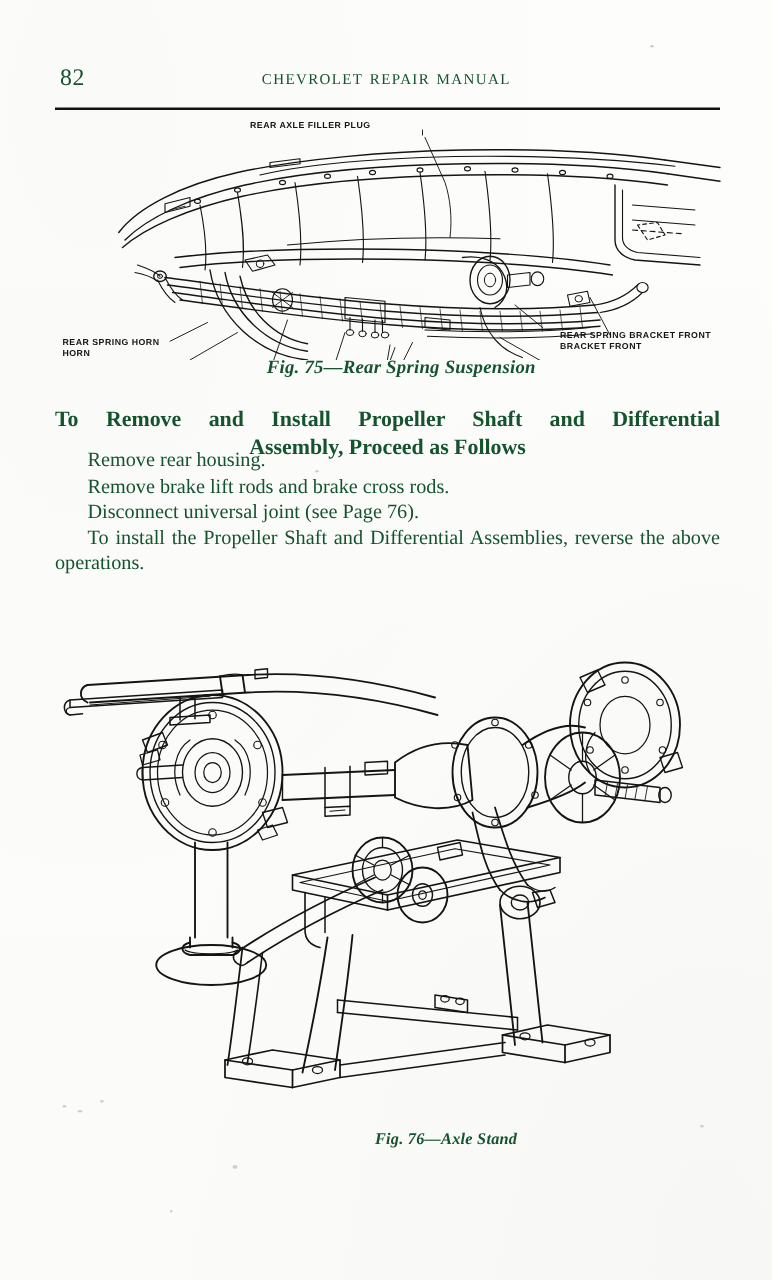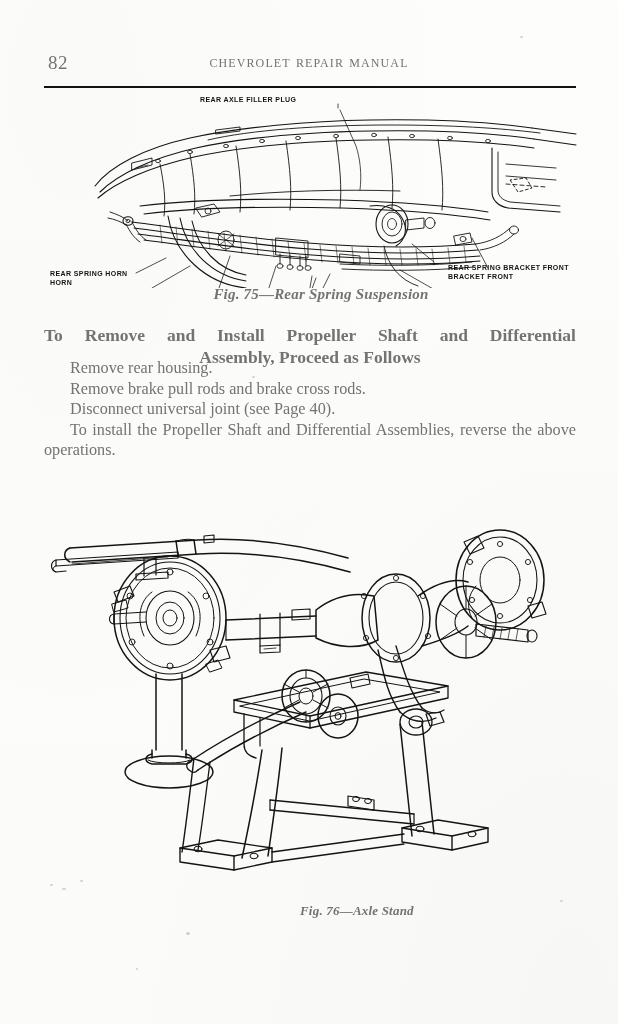--- a/index.html
+++ b/index.html
@@ -7,21 +7,21 @@
     padding: 0;
     background: #ffffff;
   }
   .page {
     position: relative;
     width: 618px;
     height: 1024px;
     background: #fdfdfc;
     overflow: hidden;
     font-family: "Liberation Serif", "DejaVu Serif", serif;
-    color: #737373;
+    color: #14532d;
   }
   
   .page::before {
     content: "";
     position: absolute;
     inset: 0;
     background:
       radial-gradient(ellipse at 12% 8%, rgba(0,0,0,0.012), rgba(0,0,0,0) 55%),
       radial-gradient(ellipse at 92% 96%, rgba(0,0,0,0.016), rgba(0,0,0,0) 60%),
       linear-gradient(180deg, #fdfdfb 0%, #fcfcfa 45%, #fbfbf9 100%);
@@ -326,22 +326,22 @@
 
   <div class="fig-caption" id="cap75">Fig. 75—Rear Spring Suspension</div>
 
   <h1 class="heading">
     <span class="l1">To  Remove  and  Install  Propeller  Shaft  and  Differential</span>
     <span class="l2">Assembly, Proceed as Follows</span>
   </h1>
 
   <div class="body">
     <p class="ind">Remove rear housing.</p>
-    <p class="ind">Remove brake pull rods and brake cross rods.</p>
-    <p class="ind">Disconnect universal joint (see Page 40).</p>
+    <p class="ind">Remove brake lift rods and brake cross rods.</p>
+    <p class="ind">Disconnect universal joint (see Page 76).</p>
     <p class="ind just">To install the Propeller Shaft and Differential Assemblies, reverse the above operations.</p>
   </div>
 
   <div class="fig76">
     <svg viewBox="0 0 520 420" xmlns="http://www.w3.org/2000/svg">
       <g fill="none" stroke="#141414" stroke-width="1.5" stroke-linecap="round" stroke-linejoin="round">
 
         <path d="M22,48 L150,40 C200,37 250,44 300,58"></path>
         <path d="M24,62 L150,54 C202,51 252,58 302,72"></path>
         <path d="M22,48 C16,50 14,58 22,62"></path>

